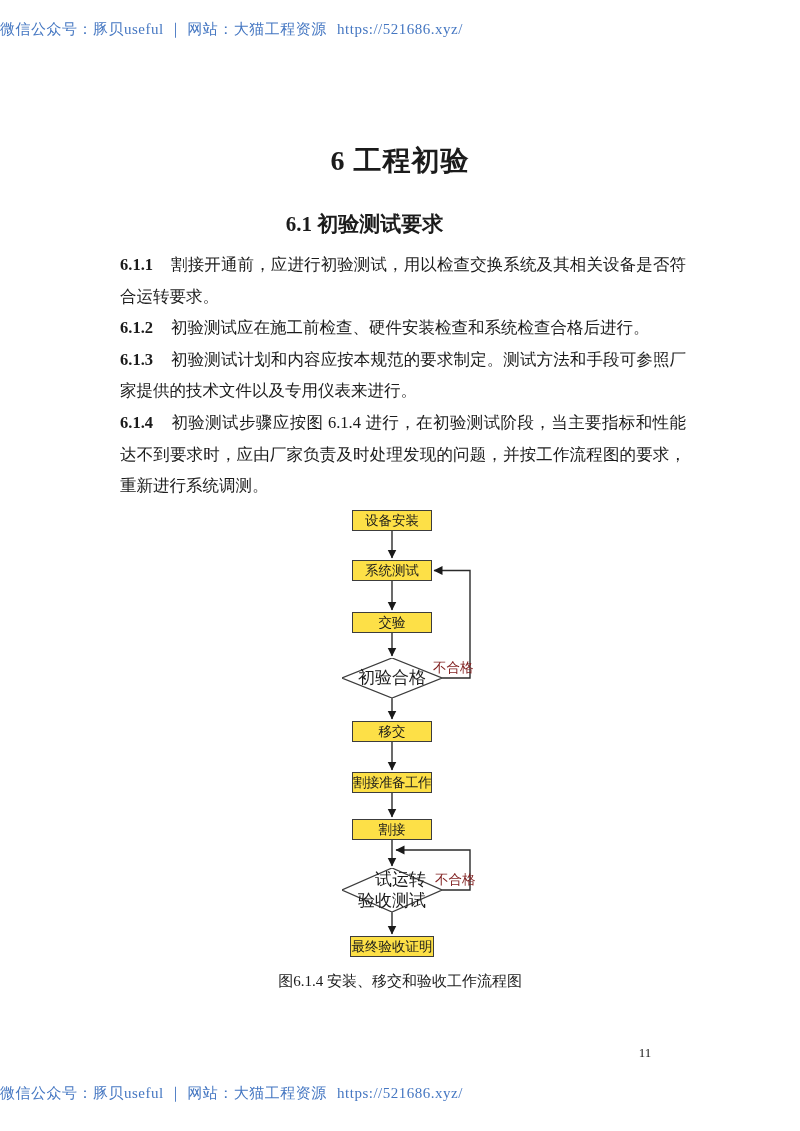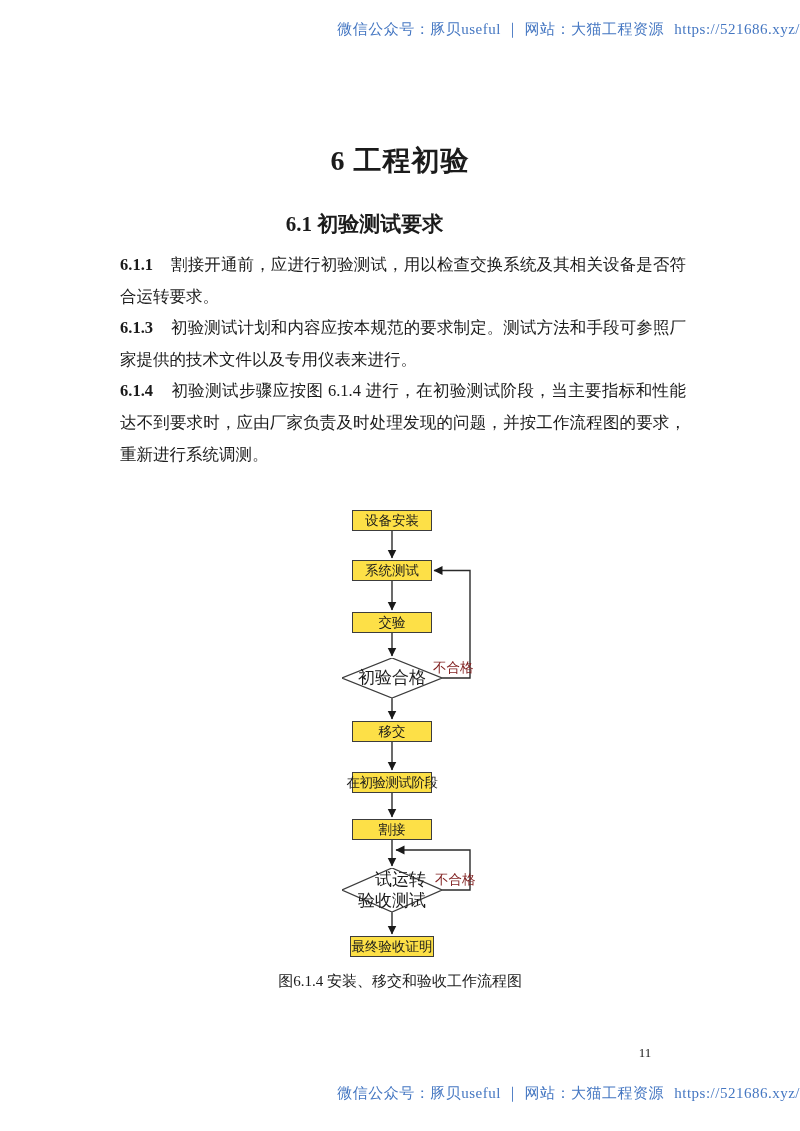--- a/index.html
+++ b/index.html
@@ -7,21 +7,21 @@
     position:relative;
     width:800px;height:1131px;
     margin:0 auto;
     background:#ffffff;
     font-family:"Liberation Serif","DejaVu Serif",serif;
     color:#1b1b1b;
     overflow:hidden;
   }
   .hf-line{
     position:absolute;left:0;width:800px;
-    text-align:right;
+    text-align:left;
     font-size:15px;
     color:#4577c2;
     letter-spacing:0.5px;
     white-space:nowrap;
   }
   .hf-top{top:20px;}
   .hf-bottom{top:1084px;}
   .doc-title{
     position:absolute;top:142px;left:0;width:800px;
     text-align:center;
@@ -87,20 +87,21 @@
   <div class="hf-line hf-top">
     <span>微信公众号：豚贝useful ｜ 网站：大猫工程资源</span>
     <span style="margin-left:6px;">https://521686.xyz/</span>
   </div>
 
   <div class="doc-title">6 工程初验</div>
   <div class="section-heading">6.1 初验测试要求</div>
 
   <div class="paragraphs">
     <p><span class="para-num">6.1.1</span><span>割接开通前，应进行初验测试，用以检查交换系统及其相关设备是否符合运转要求。</span></p>
+    <p><span class="para-num">6.1.2</span><span>初验测试应在施工前检查、硬件安装检查和系统检查合格后进行。</span></p>
     <p><span class="para-num">6.1.3</span><span>初验测试计划和内容应按本规范的要求制定。测试方法和手段可参照厂家提供的技术文件以及专用仪表来进行。</span></p>
     <p><span class="para-num">6.1.4</span><span>初验测试步骤应按图 6.1.4 进行，在初验测试阶段，当主要指标和性能达不到要求时，应由厂家负责及时处理发现的问题，并按工作流程图的要求，重新进行系统调测。</span></p>
   </div>
 
   <div class="flowchart">
 
     <svg class="connector-layer" width="220" height="470" viewBox="0 0 220 470">
       <defs>
         <marker id="ah" markerWidth="12" markerHeight="12" refX="8.5" refY="4.5" orient="auto" markerUnits="userSpaceOnUse">
           <path d="M0,0 L9,4.5 L0,9 z" fill="#1a1a1a"></path>
@@ -125,21 +126,21 @@
     <div class="fc-box" style="top:112px;">交验</div>
 
     <div class="fc-diamond" style="top:158px;height:40px;">
       <svg width="100" height="40" viewBox="0 0 100 40">
         <polygon points="50,0 100,20 50,40 0,20" fill="#ffffff" stroke="#3c3c3c" stroke-width="1.3"></polygon>
       </svg>
       <span class="dtext">初验合格</span>
     </div>
 
     <div class="fc-box" style="top:221px;">移交</div>
-    <div class="fc-box wide" style="top:272px;">在初验测试阶段</div>
+    <div class="fc-box wide" style="top:272px;">割接准备工作</div>
     <div class="fc-box" style="top:319px;">割接</div>
 
     <div class="fc-diamond" style="top:368px;height:44px;">
       <svg width="100" height="44" viewBox="0 0 100 44">
         <polygon points="50,0 100,22 50,44 0,22" fill="#ffffff" stroke="#3c3c3c" stroke-width="1.3"></polygon>
       </svg>
       <span class="dtext">试运转
 验收测试</span>
     </div>
 

